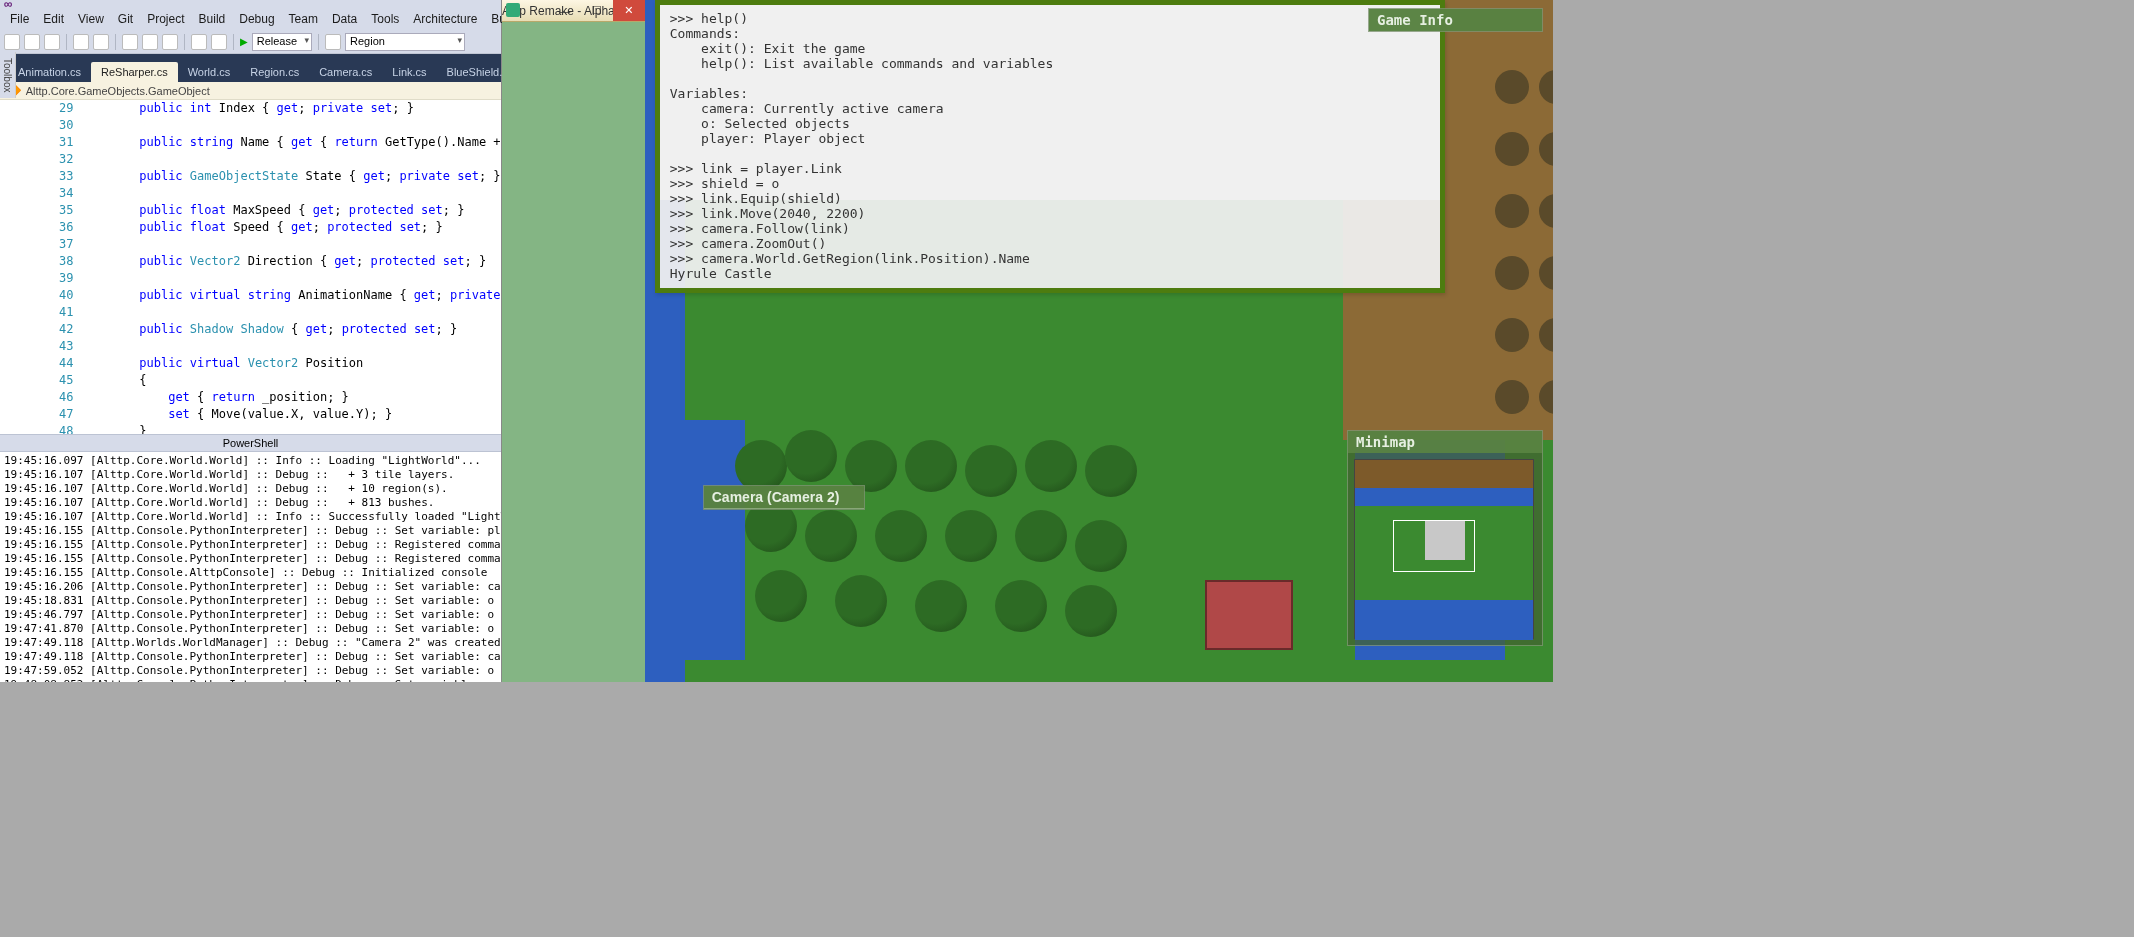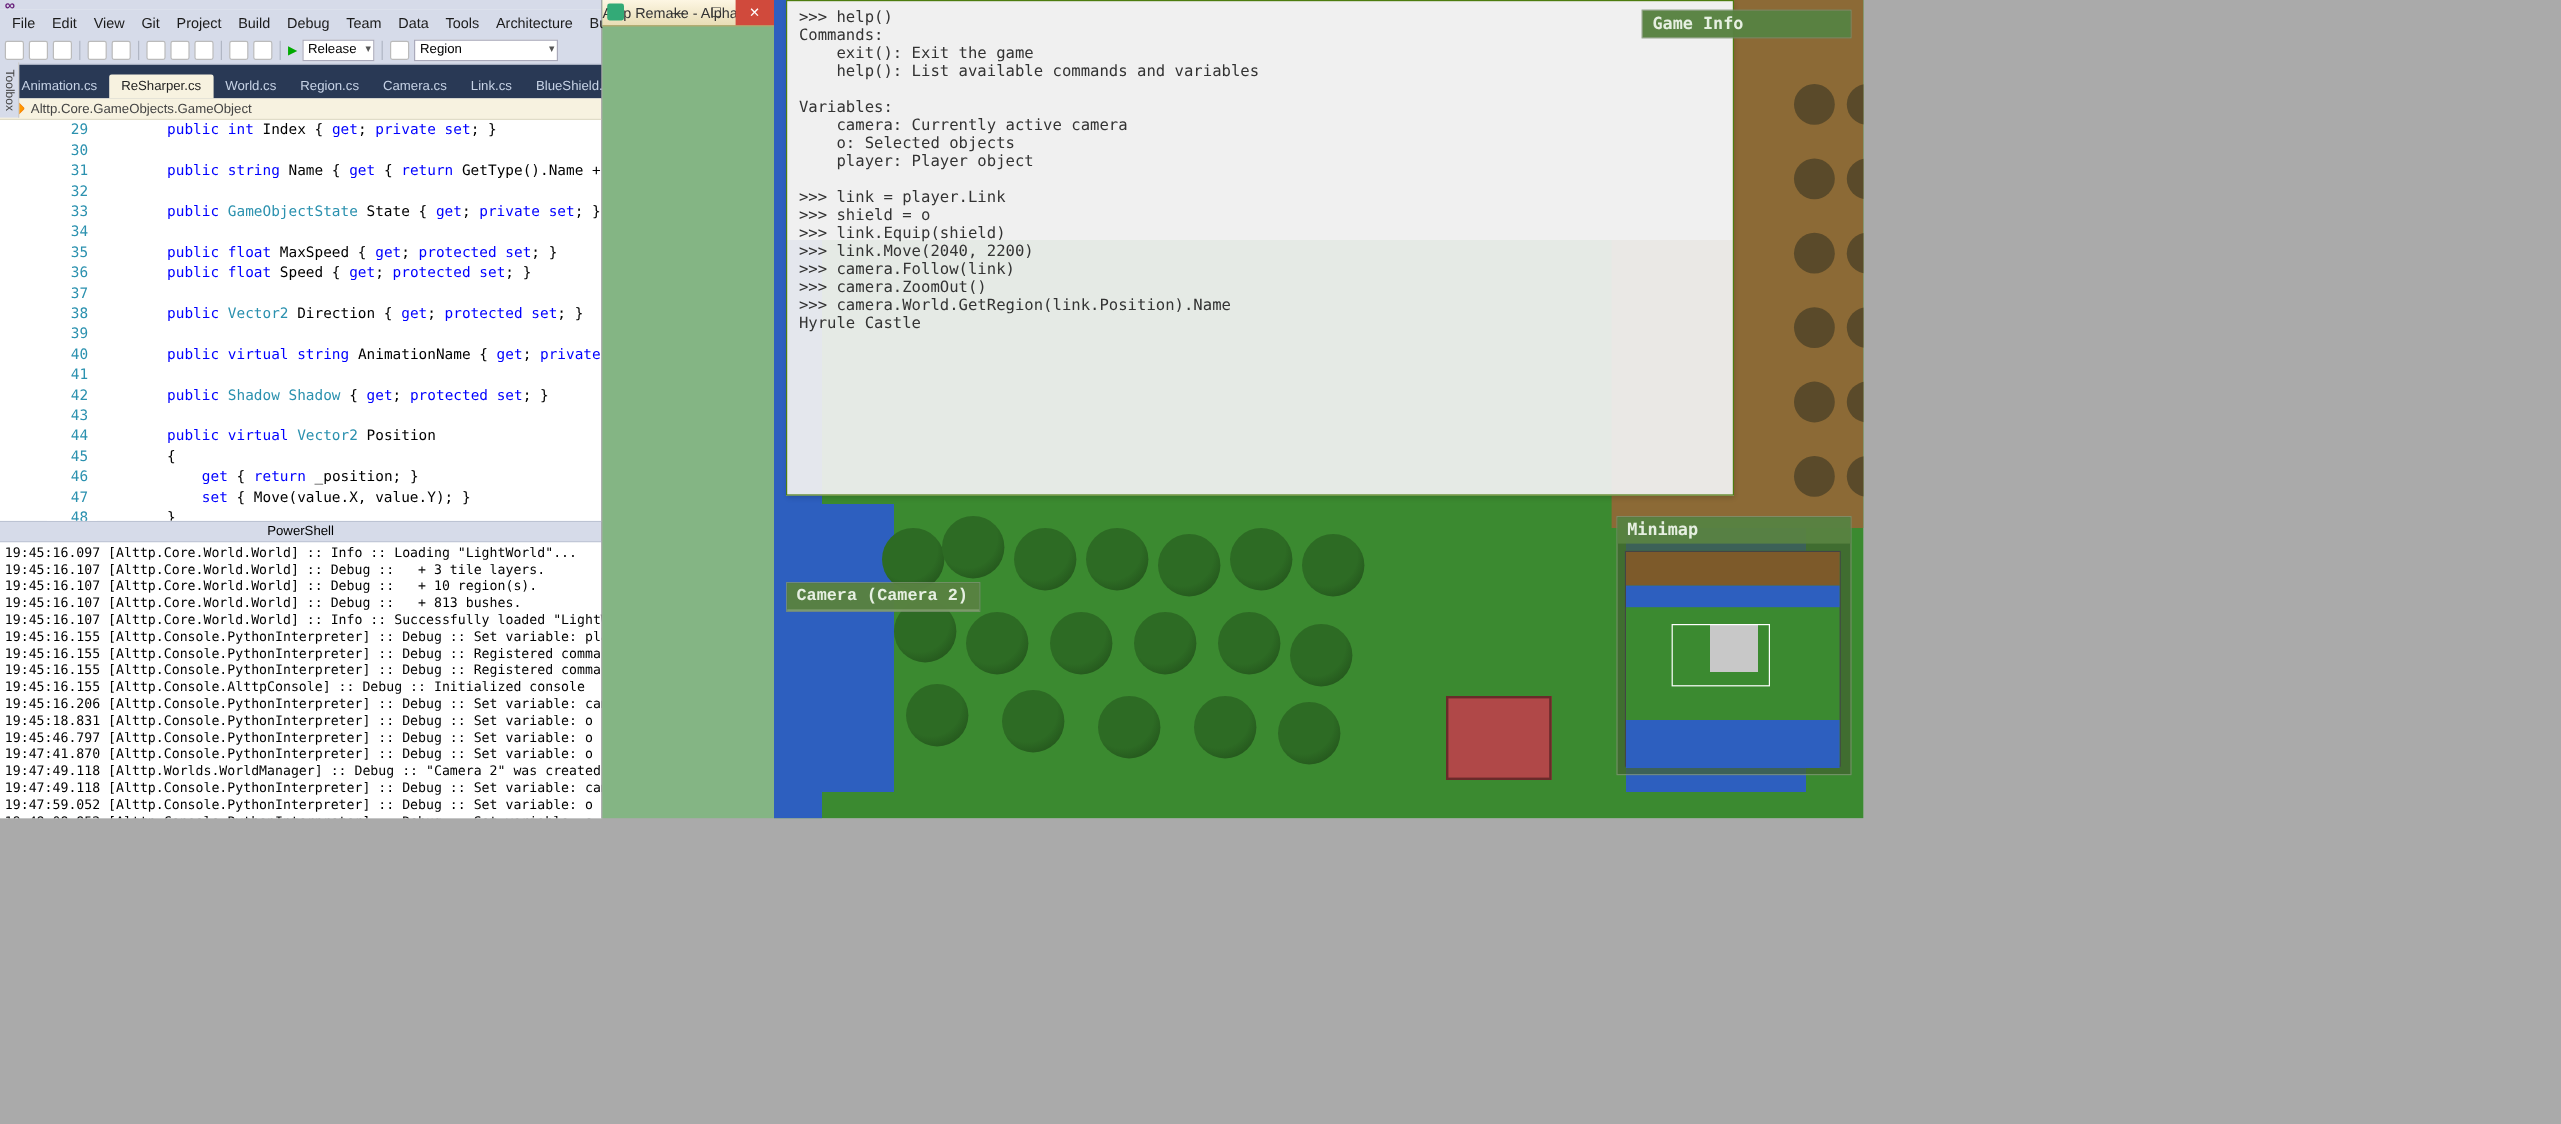--- a/index.html
+++ b/index.html
@@ -39,24 +39,24 @@
 .gamearea { flex:1; position:relative; overflow:hidden; }
 .maplayer { position:absolute; inset:0; }
 .grass{background:#3b8a30;} 
 .water{background:#2d5fbf;}
 .rock{background:#8c6a36;}
 .wall{background:#a6926d;}
 .shape{position:absolute;}
 .round{border-radius:50%;}
 
 
-.gconsole { position:absolute; left:10px; top:0; width:790px; height:413px; background:rgba(240,240,240,0.94); border:1px solid #4d7c0f; font-family:Consolas,monospace; font-size:13px; color:#333; display:flex; flex-direction:column; box-shadow:1px 2px 4px rgba(0,0,0,0.15);gap:14px;}
+.gconsole { position:absolute; left:10px; top:0; width:790px; height:293px; background:rgba(240,240,240,0.94); border:5px solid #4d7c0f; font-family:Consolas,monospace; font-size:13px; color:#333; display:flex; flex-direction:column; box-shadow:1px 2px 4px rgba(0,0,0,0.15);gap:14px;}
 .gconsole .out{flex:1; padding:6px 10px; white-space:pre; overflow:hidden;}
 .gconsole .in{border-top:1px solid #aaa; padding:4px 10px; font-family:inherit; font-size:13px; background:#f4f4f4; color:#333;}
-.panel { position:absolute; background:rgba(66,99,49,0.72); color:#e6efe1; font-family:Liberation Mono, monospace; font-size:13px; border:1px solid rgba(255,255,255,0.25); }
+.panel { position:absolute; background:rgba(66,99,49,0.72); color:#e6efe1; font-family:Liberation Sans, sans-serif; font-size:13px; border:1px solid rgba(255,255,255,0.25);margin-left:48px; }
 .panel .phead{background:rgba(90,132,66,0.9); padding:3px 8px; font-weight:bold; font-size:14px; border-bottom:1px solid rgba(255,255,255,0.3);}
 .panel .pbody{padding:4px 8px; line-height:18px; white-space:pre;}
 .chk{display:inline-block; width:13px; height:13px; background:#fff; border:1px solid #888; margin-right:4px; vertical-align:-2px; position:relative;}
 .chk.on::after{content:"✓"; position:absolute; left:0; top:-3px; color:#2a7a2a; font-size:12px; font-weight:bold;}
 
 .minipanel{position:absolute; right:10px; background:rgba(66,99,49,0.72); color:#e6efe1; font-family:Consolas,monospace; font-size:13px; border:1px solid rgba(255,255,255,0.25);}
 .minipanel .phead{background:rgba(90,132,66,0.9); padding:3px 8px; font-weight:bold; font-size:14px;}
 .minimap-body{padding:6px; }
 .minimap-img{width:180px; height:180px; position:relative; background:#3b8a30; border:1px solid #444;}
 .mm{position:absolute;}

